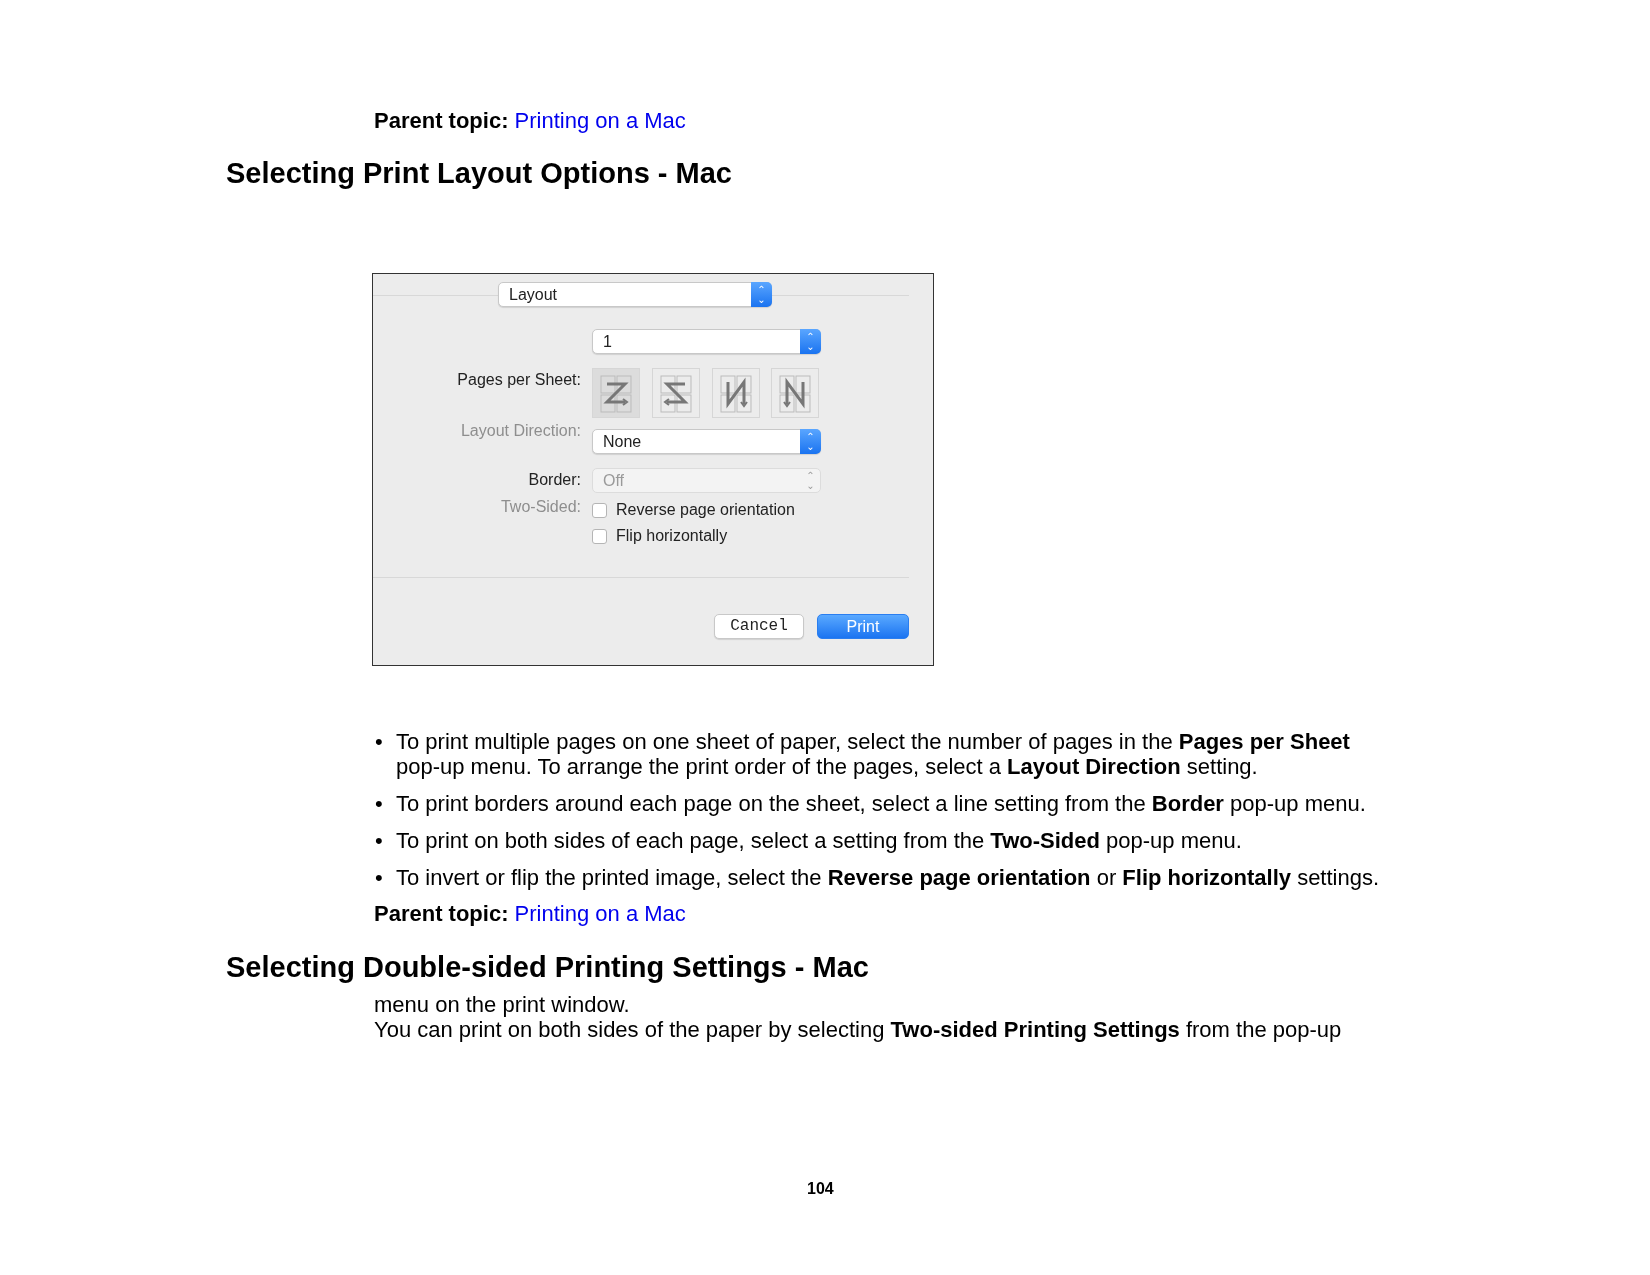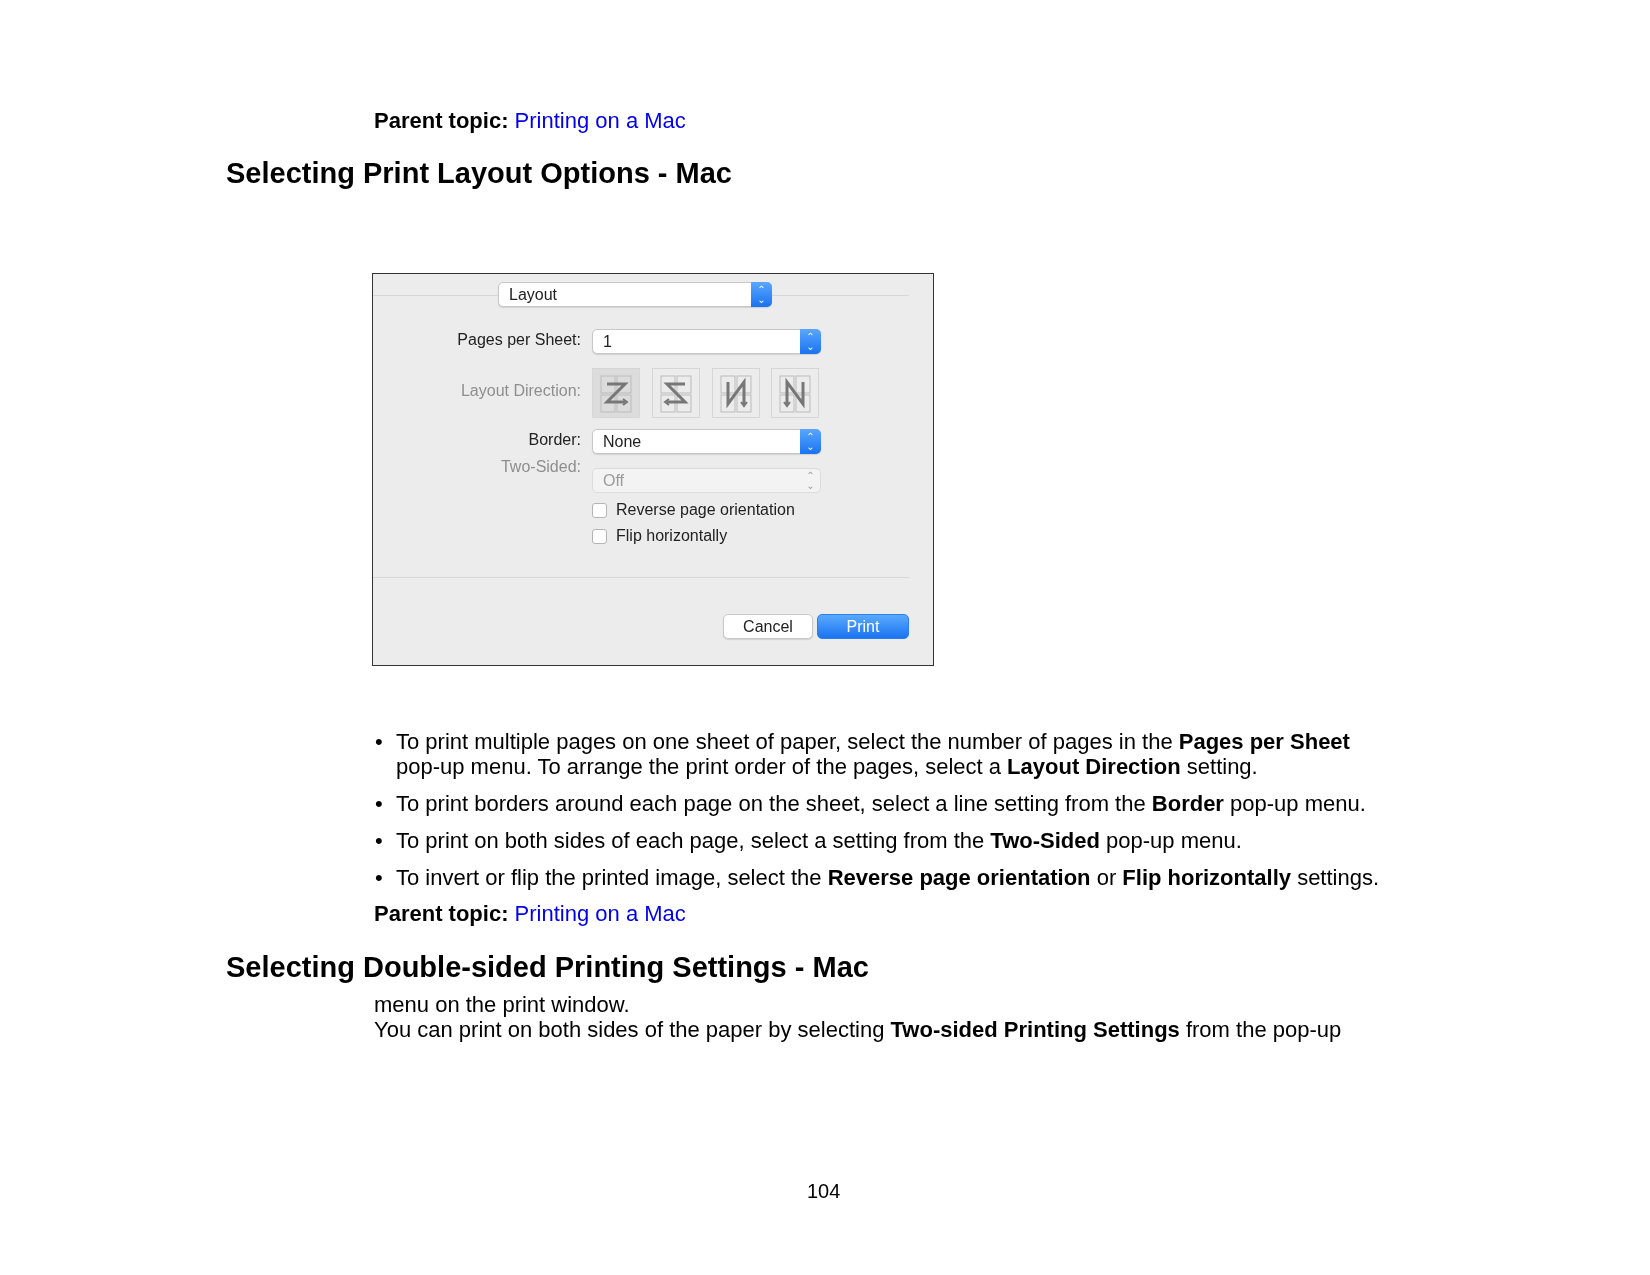--- a/index.html
+++ b/index.html
@@ -30,42 +30,42 @@
   .popup .val { position: absolute; left: 10px; top: 3px; font-size: 16px; color: #222; }
   .popup .stepper {
     position: absolute; right: -1px; top: -1px; width: 21px; height: 25px;
     background: linear-gradient(#5aa6ff, #1a73f0); border-radius: 0 5px 5px 0;
     color: #fff; font-size: 10px; line-height: 10px; text-align: center;
     display: flex; flex-direction: column; justify-content: center; align-items: center;
   }
   .popup.disabled { background: #f3f3f3; border-color: #dcdcdc; box-shadow: none; }
   .popup.disabled .val { color: #9a9a9a; }
   .popup.disabled .stepper { background: transparent; color: #9a9a9a; }
-  .dlg-label { position: absolute; font-size: 16px; text-align: right; white-space: nowrap; }
+  .dlg-label { position: absolute; font-size: 16px; text-align: right; white-space: nowrap; margin-top: 40px; }
   .dlg-label.dim { color: #8e8e8e; }
   .dir-btn {
     position: absolute; top: 94px; width: 48px; height: 50px; box-sizing: border-box;
     border: 1px solid #d6d6d6; background: #ececec;
   }
   .dir-btn.sel { background: #dcdcdc; }
   .dir-btn svg { position: absolute; left: 6px; top: 5px; }
   .chk { position: absolute; width: 15px; height: 15px; border: 1px solid #b5b5b5; border-radius: 3px; background: #fff; box-sizing: border-box; }
   .chk-label { position: absolute; font-size: 16px; white-space: nowrap; color: #222; }
   .btn {
     position: absolute; height: 25px; box-sizing: border-box; border-radius: 5px;
     font-size: 16px; text-align: center; line-height: 23px;
   }
   .btn.cancel { background: #fff; border: 1px solid #c8c8c8; color: #222; box-shadow: 0 1px 1px rgba(0,0,0,0.12); }
   .btn.print { background: linear-gradient(#5aa9ff, #1b74f1); border: 1px solid #2a7ef0; color: #fff; }
 
   .bullets { left: 375px; font-size: 22px; line-height: 25px; }
   .bullet { position: absolute; left: 0; width: 1050px; white-space: nowrap; }
   .bullet .dot { position: absolute; left: 0; top: 0; }
   .bullet .txt { position: absolute; left: 21px; top: 0; }
-  .page-num { font-size: 20px; font-weight: normal; }
+  .page-num { font-size: 16px; font-weight: bold; }
 </style>
 </head>
 <body>
 
 <div class="abs parent-topic" style="left:374px; top:108px;">
   <span class="lbl">Parent topic:</span>
   <a>Printing on a Mac</a>
 </div>
 
 <div class="abs h2" style="left:226px; top:156px;">Selecting Print Layout Options - Mac</div>
@@ -151,21 +151,21 @@
         <span>⌄</span>
       </span>
   </div>
 
   <div class="chk" style="left:219px; top:229px;"></div>
   <div class="chk-label" style="left:243px; top:227px;">Reverse page orientation</div>
   <div class="chk" style="left:219px; top:255px;"></div>
   <div class="chk-label" style="left:243px; top:253px;">Flip horizontally</div>
 
   <div class="dlg-hline" style="left:0; right:24px; top:303px;"></div>
-  <div class="btn cancel" style="left:350px; top:340px; width:90px;">Cancel</div>
+  <div class="btn cancel" style="left:341px; top:340px; width:90px;font-family:Liberation Mono, monospace;">Cancel</div>
   <div class="btn print" style="left:444px; top:340px; width:92px;">Print</div>
 </div>
 
 <div class="abs bullets" style="top:729px; width:1060px; height:200px;">
   <div class="bullet" style="top:0;">
     <span class="dot">•</span>
     <span class="txt">
       <span>To print multiple pages on one sheet of paper, select the number of pages in the </span><b>Pages per Sheet</b><br>
       <span>pop-up menu. To arrange the print order of the pages, select a </span><b>Layout Direction</b><span> setting.</span>
     </span>

